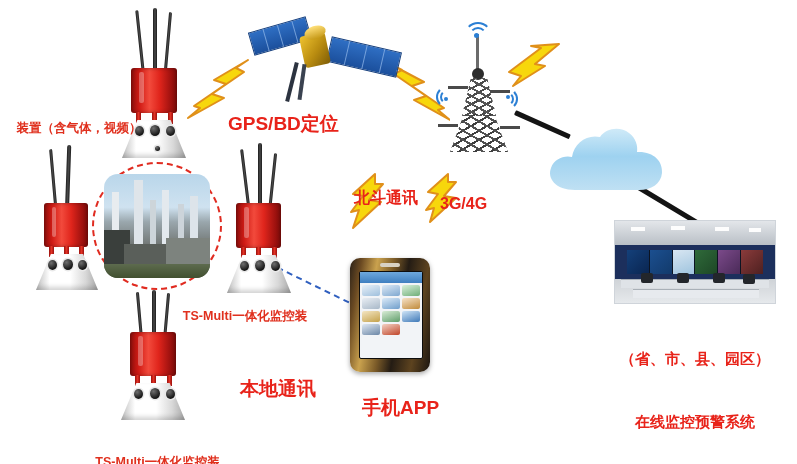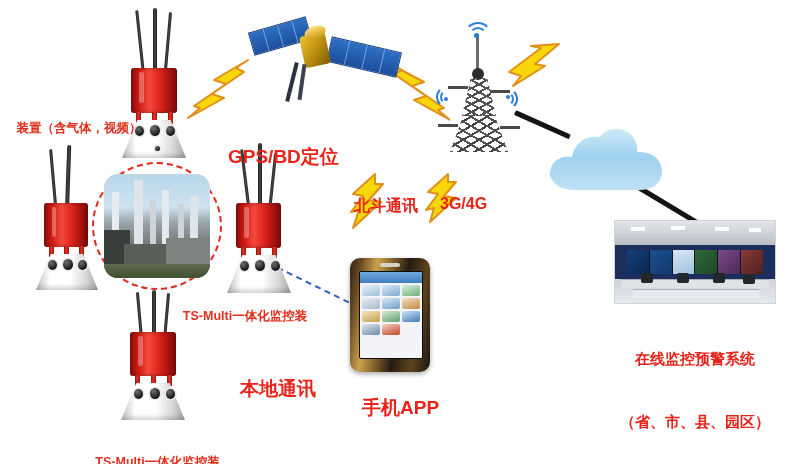--- a/index.html
+++ b/index.html
@@ -179,21 +179,21 @@
         <i style="left:35px;"></i>
         <i style="left:53px;"></i>
     </div>
     <div style="position:absolute;left:54px;top:22px;width:26px;height:32px;border-radius:4px;
                 background:linear-gradient(135deg,#f0c430,#b98c10 55%,#7d5c06);transform:rotate(-12deg);"></div>
     <div style="position:absolute;left:56px;top:14px;width:22px;height:13px;border-radius:50%;
                 background:linear-gradient(180deg,#ffe07a,#c79a18);transform:rotate(-18deg);"></div>
     <div style="position:absolute;left:42px;top:50px;width:4px;height:40px;background:#2c3340;transform:rotate(14deg);"></div>
     <div style="position:absolute;left:52px;top:52px;width:4px;height:36px;background:#3a4250;transform:rotate(8deg);"></div>
   </div>
-  <div class="lbl big" style="left:228px;top:112px;margin-top:33px;">GPS/BD定位</div>
+  <div class="lbl big" style="left:228px;top:112px;">GPS/BD定位</div>
 
   <div class="tower" style="left:432px;top:20px;width:94px;height:132px;">
     <div style="position:absolute;left:44px;top:14px;width:3px;height:42px;background:#6b6b6b;"></div>
     <div style="position:absolute;left:40px;top:48px;width:12px;height:12px;border-radius:50%;background:#2d2d2d;"></div>
     <div style="position:absolute;left:30px;top:58px;width:34px;height:38px;
                 background:repeating-linear-gradient(28deg,#555 0 2px,transparent 2px 7px),
                            repeating-linear-gradient(-28deg,#4a4a4a 0 2px,transparent 2px 7px);
                 clip-path:polygon(26% 0,74% 0,100% 100%,0 100%);"></div>
     <div style="position:absolute;left:18px;top:94px;width:58px;height:38px;
                 background:repeating-linear-gradient(30deg,#505050 0 2px,transparent 2px 8px),
@@ -214,21 +214,21 @@
       <div class="wifi-arc" style="left:4px;top:4px;width:10px;height:10px;"></div>
       <div style="position:absolute;left:7px;top:8px;width:4px;height:4px;border-radius:50%;background:#2b7fd4;"></div>
     </div>
     <div style="position:absolute;left:68px;top:70px;width:20px;height:16px;transform:rotate(90deg);">
       <div class="wifi-arc" style="left:0;top:0;width:18px;height:18px;"></div>
       <div class="wifi-arc" style="left:4px;top:4px;width:10px;height:10px;"></div>
       <div style="position:absolute;left:7px;top:8px;width:4px;height:4px;border-radius:50%;background:#2b7fd4;"></div>
     </div>
   </div>
 
-  <div class="lbl med" style="left:354px;top:196px;">北斗通讯</div>
+  <div class="lbl med" style="left:354px;top:188px;">北斗通讯</div>
   <div class="lbl med" style="left:440px;top:194px;">3G/4G</div>
 
   <div class="cloud" style="left:541px;top:122px;width:130px;height:76px;">
     <svg width="130" height="76" viewBox="0 0 130 76">
       <defs>
         <linearGradient id="cg" x1="0" y1="0" x2="0" y2="1">
           <stop offset="0%" stop-color="#cfeaf8"></stop>
           <stop offset="45%" stop-color="#9ed2f0"></stop>
           <stop offset="100%" stop-color="#bfe0f3"></stop>
         </linearGradient>
@@ -256,22 +256,22 @@
     </div>
     <div style="position:absolute;left:0;top:58px;width:160px;height:24px;background:linear-gradient(180deg,#cfd3d7,#e6e9ec);"></div>
     <div style="position:absolute;left:6px;top:58px;width:148px;height:8px;background:#dfe3e7;border-top:1px solid #a9b0b7;"></div>
     <div style="position:absolute;left:18px;top:68px;width:126px;height:8px;background:#e7eaee;border-top:1px solid #a9b0b7;"></div>
     <div style="position:absolute;left:26px;top:52px;width:12px;height:10px;background:#23262b;border-radius:2px;"></div>
     <div style="position:absolute;left:62px;top:52px;width:12px;height:10px;background:#23262b;border-radius:2px;"></div>
     <div style="position:absolute;left:98px;top:52px;width:12px;height:10px;background:#23262b;border-radius:2px;"></div>
     <div style="position:absolute;left:128px;top:53px;width:12px;height:10px;background:#23262b;border-radius:2px;"></div>
   </div>
   <div class="lbl" style="left:604px;top:306px;width:182px;text-align:center;font-size:15px;line-height:1.4;">
+    <div>（省、市、县、园区）</div>
     <div>在线监控预警系统</div>
-    <div>（省、市、县、园区）</div>
   </div>
 
   <div class="phone" style="left:350px;top:258px;width:80px;height:114px;">
     <div class="pscreen" style="left:9px;top:13px;width:62px;height:86px;">
       <div class="ptop"></div>
       <div class="pgrid">
         <div class="pico" style="background:linear-gradient(160deg,#e8f0f8,#9fc0dd);"></div>
         <div class="pico" style="background:linear-gradient(160deg,#dce9f6,#7fa8d0);"></div>
         <div class="pico" style="background:linear-gradient(160deg,#d9f0dc,#6fae78);"></div>
         <div class="pico" style="background:linear-gradient(160deg,#e9eef4,#a8b8c8);"></div>

